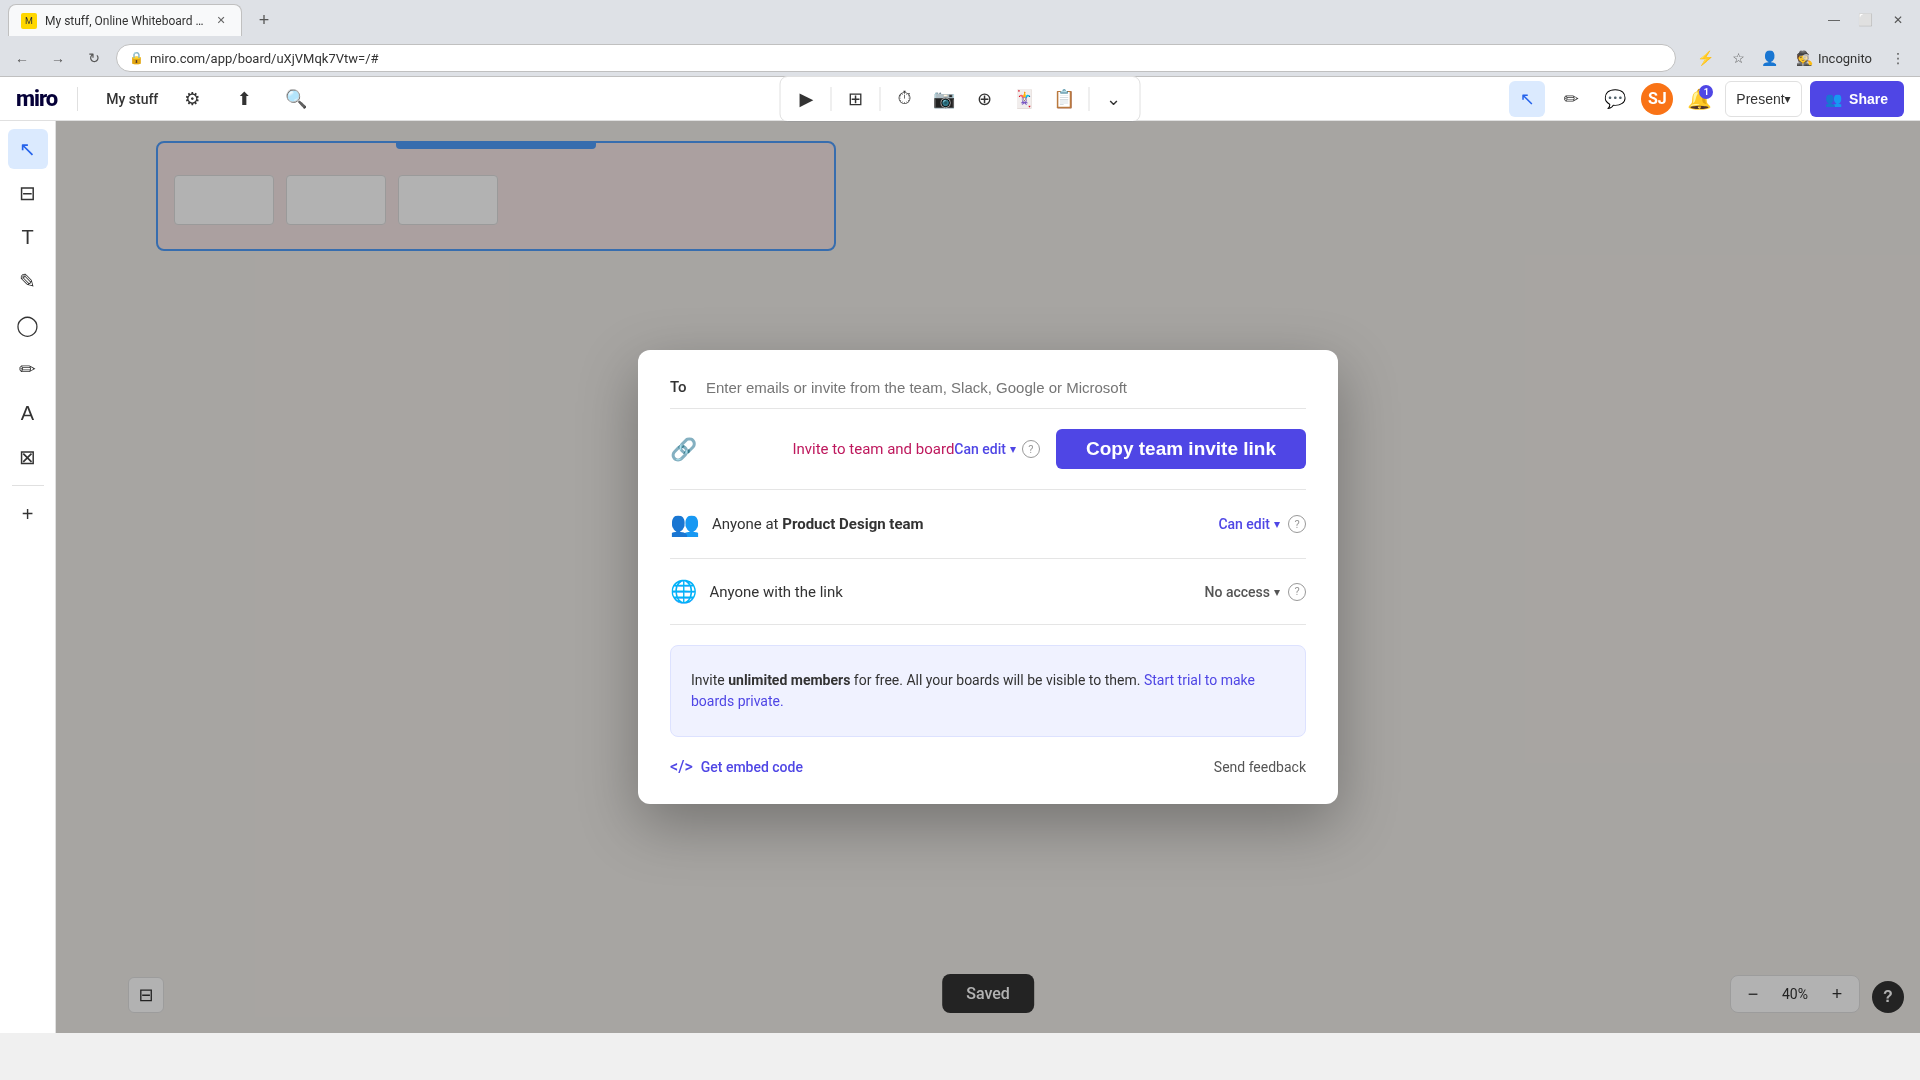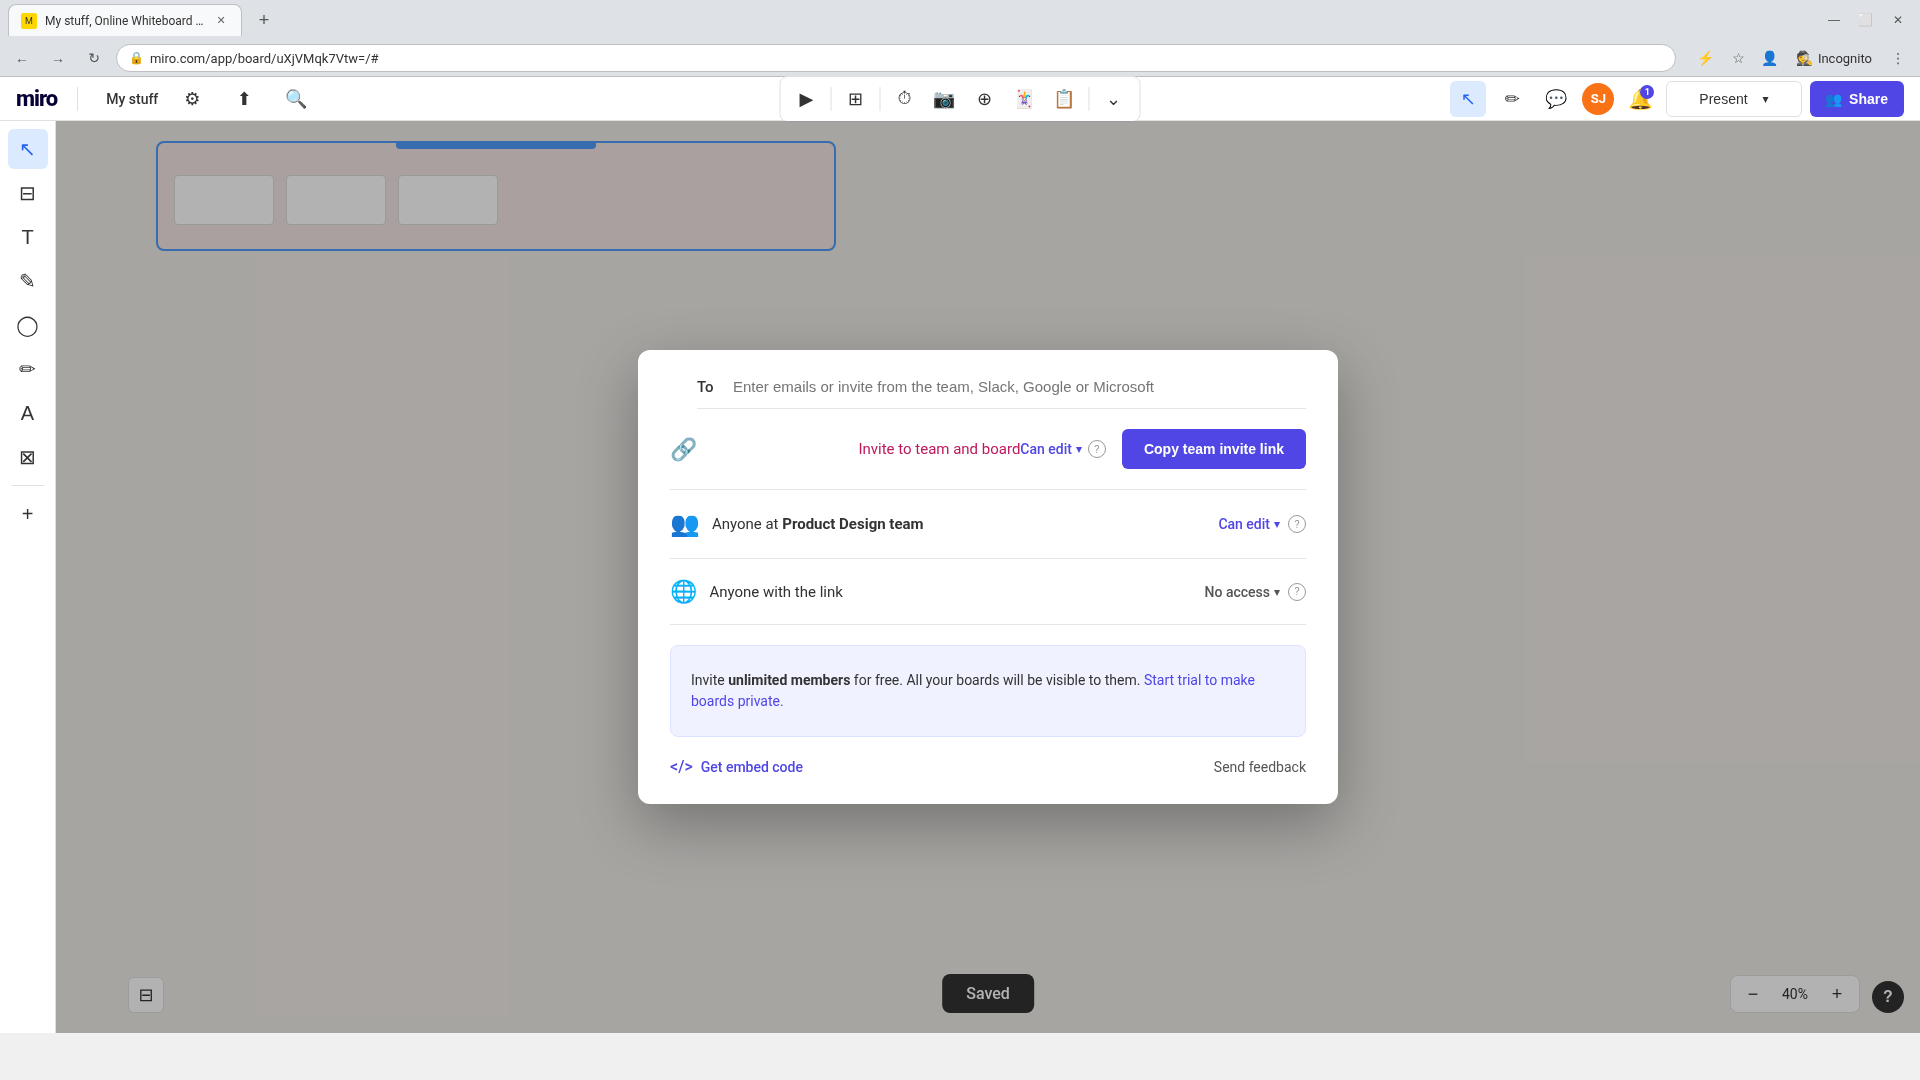--- a/index.html
+++ b/index.html
@@ -183,21 +183,21 @@
     .header-right {
       display: flex;
       align-items: center;
       gap: 8px;
     }
     .avatar {
       width: 32px; height: 32px;
       border-radius: 50%;
       background: #f97316;
       color: white;
-      font-size: 13px;
+      font-size: 16px;
       font-weight: 700;
       display: flex; align-items: center; justify-content: center;
     }
     .notif-btn {
       position: relative;
       width: 36px; height: 36px;
       border: none; background: transparent;
       cursor: pointer;
       display: flex; align-items: center; justify-content: center;
       border-radius: 6px;
@@ -213,26 +213,26 @@
       font-size: 9px;
       color: white;
       display: flex; align-items: center; justify-content: center;
       font-weight: 700;
     }
     .present-btn {
       height: 36px;
       background: white;
       border: 1px solid #e0e0e0;
       border-radius: 6px;
-      padding: 0 32px;
+      padding: 0 10px;
       font-size: 14px;
       font-weight: 500;
       color: #333;
       cursor: pointer;
-      display: flex; align-items: center; gap: 15px;
+      display: flex; align-items: center; gap: 0;
     }
     .share-btn {
       height: 36px;
       background: #4f46e5;
       border: none;
       border-radius: 6px;
       padding: 0 16px;
       font-size: 14px;
       font-weight: 600;
       color: white;
@@ -339,25 +339,24 @@
       background: white;
       border-radius: 12px;
       box-shadow: 0 20px 60px rgba(0,0,0,0.3);
       padding: 28px 32px;
       z-index: 30;
     }
 
     
     .to-row {
       display: flex;
-      align-items: flex-start;
+      align-items: flex-end;
       border-bottom: 1px solid #e5e5e5;
       padding-bottom: 12px;
       margin-bottom: 20px;
-      margin-left: 27px;
     }
     .to-label {
       font-size: 15px;
       color: #333;
       font-weight: 500;
       margin-right: 12px;
       min-width: 24px;
     }
     .to-input {
       flex: 1;
@@ -405,22 +404,22 @@
       color: #999;
       display: flex; align-items: center; justify-content: center;
       cursor: pointer;
       margin-right: 16px;
     }
     .copy-link-btn {
       height: 40px;
       background: #4f46e5;
       border: none;
       border-radius: 6px;
-      padding: 0 22px;
-      font-size: 14px;
+      padding: 0 30px;
+      font-size: 19px;
       font-weight: 600;
       color: white;
       cursor: pointer;
       white-space: nowrap;
     }
 
     
     .team-row {
       display: flex;
       align-items: center;

